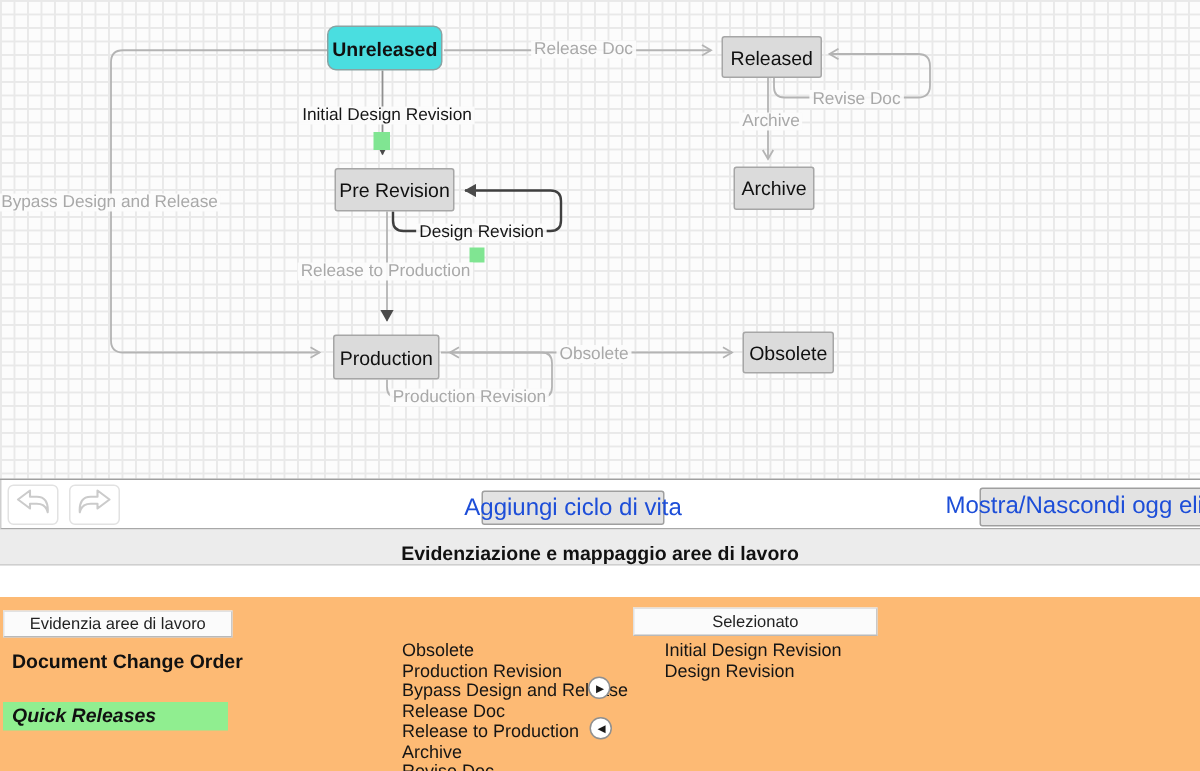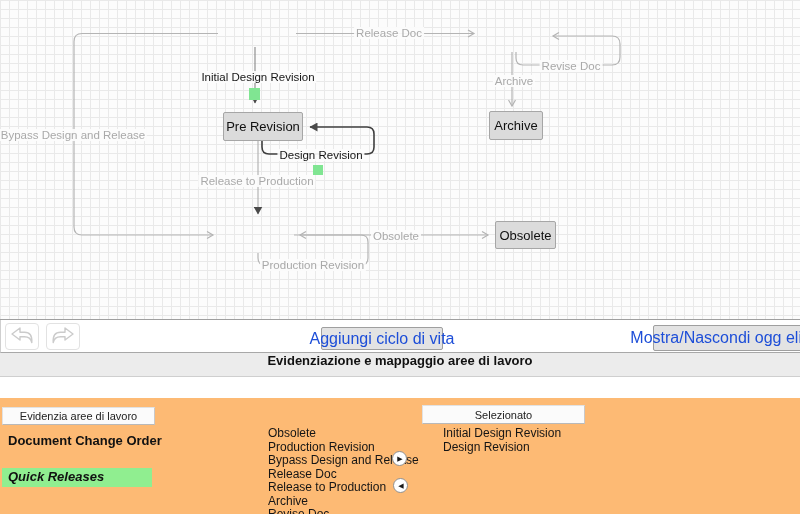--- a/index.html
+++ b/index.html
@@ -43,21 +43,21 @@
   .pushbtn {
     position: absolute; background: #e3e3e3; border: 1px solid #9f9f9f; border-radius: 2px;
     font-size: 16px; color: #1d4ed8; font-family: "Liberation Sans", sans-serif;
     display: flex; align-items: center; justify-content: center; cursor: pointer; white-space: nowrap;
   }
 
   
   .titlebar {
     position: absolute; left: 0; top: 353px; width: 800px; height: 24px;
     background: #ececec; border-bottom: 1px solid #cfcfcf;
-    display: flex; align-items: flex-start; justify-content: center;
+    display: flex; align-items: flex-end; justify-content: center;
     font-size: 13px; font-weight: bold; color: #111;
   }
 
   
   .workspace { position: absolute; left: 0; top: 398px; width: 800px; height: 137px; background: #fdba74; padding-left: 48px; }
   .colhdr {
     position: absolute; height: 19px; background: #fbfbfb;
     border: 1px solid #e2e2e2; border-right-color: #c9c9c9; border-bottom-color: #b9b9b9;
     font-size: 11px; color: #222; display: flex; align-items: center; justify-content: center;
   }
@@ -96,22 +96,25 @@
     <path d="M516 52 V58 Q516 65 523 65 H612 Q620 65 620 57 V44 Q620 36 612 36 H553" fill="none" stroke="#b4b4b4" stroke-width="1.2" marker-end="url(#gOpen)"></path>
     <path d="M512 52 V106" fill="none" stroke="#b4b4b4" stroke-width="1.2" marker-end="url(#gOpen)"></path>
     <path d="M262 141 V147 Q262 154 269 154 H367 Q374 154 374 147 V134 Q374 127 367 127 H310" fill="none" stroke="#3f3f3f" stroke-width="1.6" marker-end="url(#dFill)"></path>
     <path d="M258 141 V214" fill="none" stroke="#b4b4b4" stroke-width="1.2" marker-end="url(#dFill)"></path>
     <path d="M294 235 H488" fill="none" stroke="#b4b4b4" stroke-width="1.2" marker-end="url(#gOpen)"></path>
     <path d="M258 253 V258 Q258 265 265 265 H361 Q368 265 368 258 V242 Q368 235 361 235 H300" fill="none" stroke="#b4b4b4" stroke-width="1.2" marker-end="url(#gOpen)"></path>
     <rect x="249" y="88" width="11" height="12" fill="#80e592"></rect>
     <rect x="313" y="165" width="10" height="10" fill="#80e592"></rect>
   </svg>
 
+  <div class="node active" style="left:218px; top:17px; width:77px; height:30px;">Unreleased</div>
+  <div class="node" style="left:481px; top:24px; width:67px; height:28px;">Released</div>
   <div class="node" style="left:489px; top:111px; width:54px; height:29px;">Archive</div>
   <div class="node" style="left:223px; top:112px; width:80px; height:29px;">Pre Revision</div>
+  <div class="node" style="left:222px; top:223px; width:71px; height:30px;">Production</div>
   <div class="node" style="left:495px; top:221px; width:61px; height:28px;">Obsolete</div>
 
   <div class="edge-label gray onln" style="left:389px; top:33px;">Release Doc</div>
   <div class="edge-label dark onln" style="left:258px; top:77px;">Initial Design Revision</div>
   <div class="edge-label gray onln" style="left:571px; top:66px;">Revise Doc</div>
   <div class="edge-label gray onln" style="left:514px; top:81px;">Archive</div>
   <div class="edge-label dark onln" style="left:321px; top:155px;">Design Revision</div>
   <div class="edge-label gray onln" style="left:257px; top:181px;">Release to Production</div>
   <div class="edge-label gray onln" style="left:73px; top:135px;">Bypass Design and Release</div>
   <div class="edge-label gray onln" style="left:396px; top:236px;">Obsolete</div>

